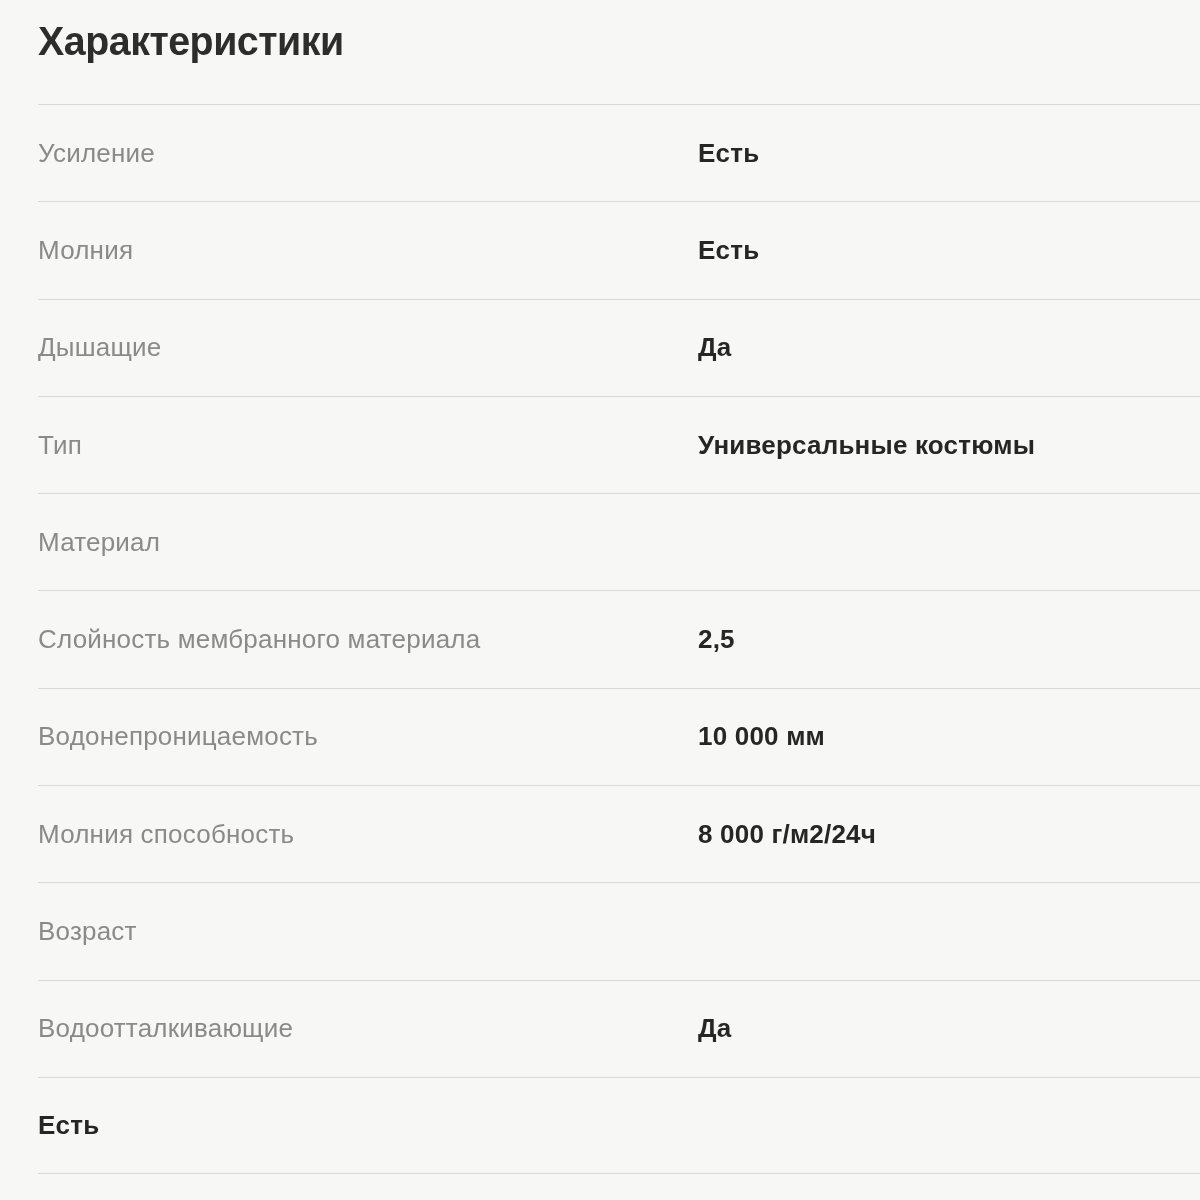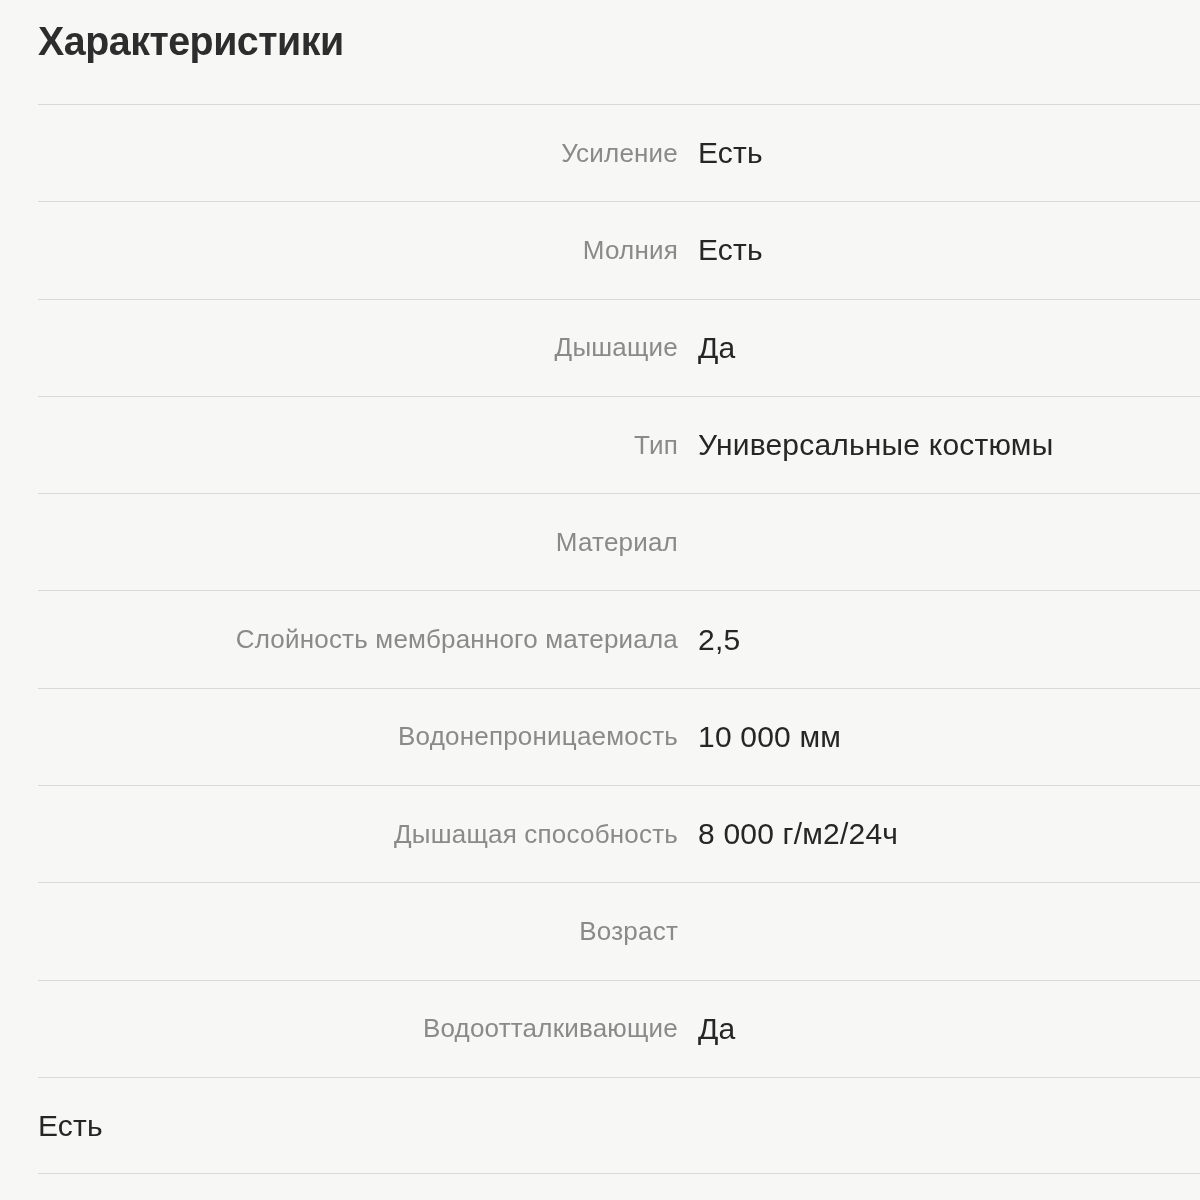--- a/index.html
+++ b/index.html
@@ -49,26 +49,25 @@
   .spec-row:last-child {
     border-bottom: 1px solid var(--divider);
   }
   .spec-label {
     flex: 0 0 660px;
     font-size: 26px;
     font-weight: 400;
     color: var(--label);
     letter-spacing: 0.2px;
     padding-right: 20px;
-    text-align: right;
   }
   .spec-value {
     flex: 1;
-    font-size: 30px;
-    font-weight: 400;
+    font-size: 26px;
+    font-weight: 700;
     color: var(--value);
     letter-spacing: 0.2px;
   }
 </style>
 </head>
 <body>
 
 <div class="page">
   <h2 class="section-title">Характеристики</h2>
 
@@ -101,21 +100,21 @@
     <div class="spec-label">Слойность мембранного материала</div>
     <div class="spec-value">2,5</div>
   </div>
 
   <div class="spec-row">
     <div class="spec-label">Водонепроницаемость</div>
     <div class="spec-value">10 000 мм</div>
   </div>
 
   <div class="spec-row">
-    <div class="spec-label">Дышащая способность</div>
+    <div class="spec-label">Молния способность</div>
     <div class="spec-value">8 000 г/м2/24ч</div>
   </div>
 
   <div class="spec-row">
     <div class="spec-label">Возраст</div>
   </div>
 
   <div class="spec-row">
     <div class="spec-label">Водоотталкивающие</div>
     <div class="spec-value">Да</div>

